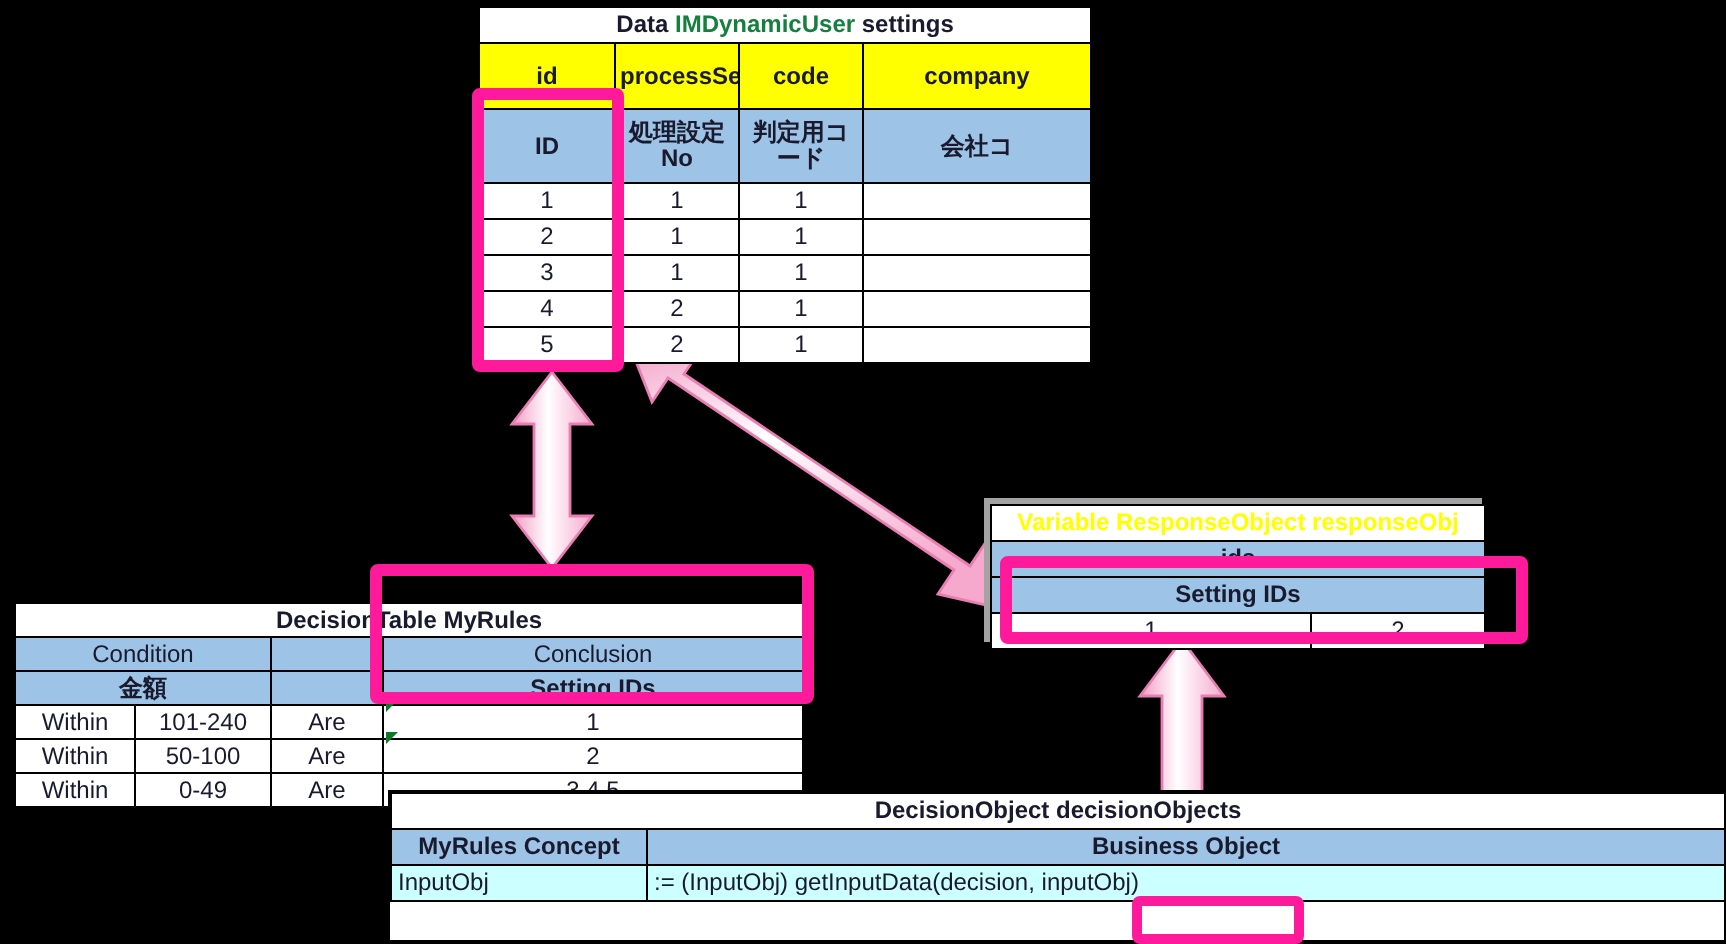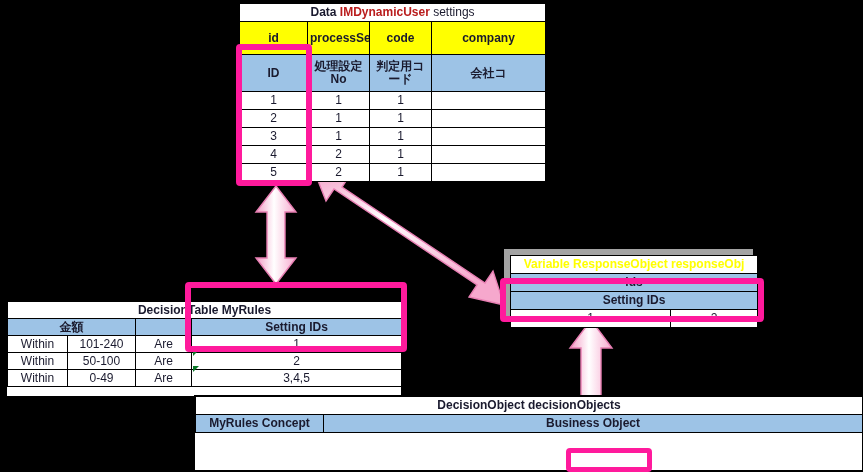--- a/index.html
+++ b/index.html
@@ -42,21 +42,21 @@
   
   .gmark{position:absolute;width:0;height:0;border-top:6px solid #0a7a28;border-right:6px solid transparent;}
 
   
   #data-table-panel{left:238px;top:2px;width:308px;height:174px;background:#ffffff;border:1px solid #000;}
   #data-table-panel table.xl td{height:17px;}
 
   #decision-table-panel{left:6px;top:255px;width:396px;height:97px;background:#ffffff;border:1px solid #000;margin-top:45px;}
   #decision-table-panel table.xl td{height:16px;}
 
-  #response-panel{left:504px;top:249px;width:249px;height:72px;background:#84cc16;border:6px solid #a3a3a3;}
+  #response-panel{left:492px;top:249px;width:249px;height:72px;background:#84cc16;border:3px solid #a3a3a3;}
   #response-panel table.xl td{height:17px;}
 
   #decision-object-panel{left:194px;top:395px;width:669px;height:76px;background:#ffffff;border:1px solid #000;}
   #decision-object-panel table.xl td{height:17px;font-size:12px;}
 </style>
 </head>
 <body>
 
 <svg class="arrows" viewBox="0 0 863 472">
   <defs>
@@ -88,21 +88,21 @@
 <div class="panel" id="data-table-panel">
   <table class="xl">
     <colgroup>
         <col style="width:68px">
         <col style="width:62px">
         <col style="width:62px">
         <col style="width:114px">
       </colgroup>
     <tbody>
       <tr class="title-row">
-        <td colspan="4"><span>Data </span><span style="color:#b91c1c">IMDynamicUser</span><span style="font-weight:normal"> settings</span></td>
+        <td colspan="4"><span>Data </span><span style="color:#15803d">IMDynamicUser</span><span style="font-weight:bold"> settings</span></td>
       </tr>
       <tr>
         <td class="yel" style="height:32px">id</td>
         <td class="yel wrap">processSetNo</td>
         <td class="yel">code</td>
         <td class="yel">company</td>
       </tr>
       <tr>
         <td class="blu" style="height:36px">ID</td>
         <td class="blu wrap">処理設定No</td>
@@ -149,20 +149,25 @@
         <col style="width:60px">
         <col style="width:68px">
         <col style="width:56px">
         <col style="width:210px">
       </colgroup>
     <tbody>
       <tr class="title-row">
         <td colspan="4">DecisionTable MyRules</td>
       </tr>
       <tr>
+        <td class="blu" colspan="2" style="font-weight:normal">Condition</td>
+        <td class="blu"></td>
+        <td class="blu" style="font-weight:normal">Conclusion</td>
+      </tr>
+      <tr>
         <td class="blu" colspan="2">金額</td>
         <td class="blu"></td>
         <td class="blu">Setting IDs</td>
       </tr>
       <tr>
         <td>Within</td>
         <td>101-240</td>
         <td>Are</td>
         <td>1</td>
       </tr>
@@ -215,20 +220,24 @@
         <col style="width:539px">
       </colgroup>
     <tbody>
       <tr class="title-row">
         <td colspan="2">DecisionObject decisionObjects</td>
       </tr>
       <tr>
         <td class="blu">MyRules Concept</td>
         <td class="blu">Business Object</td>
       </tr>
+      <tr>
+        <td class="cyan">InputObj</td>
+        <td class="cyan">:= (InputObj) getInputData(decision, inputObj)</td>
+      </tr>
     </tbody>
   </table>
 </div>
 
 <div class="hl" style="left:236px;top:44px;width:76px;height:142px;"></div>
 
 <div class="hl" style="left:185px;top:282px;width:222px;height:70px;"></div>
 
 <div class="hl" style="left:500px;top:278px;width:264px;height:44px;"></div>
 

